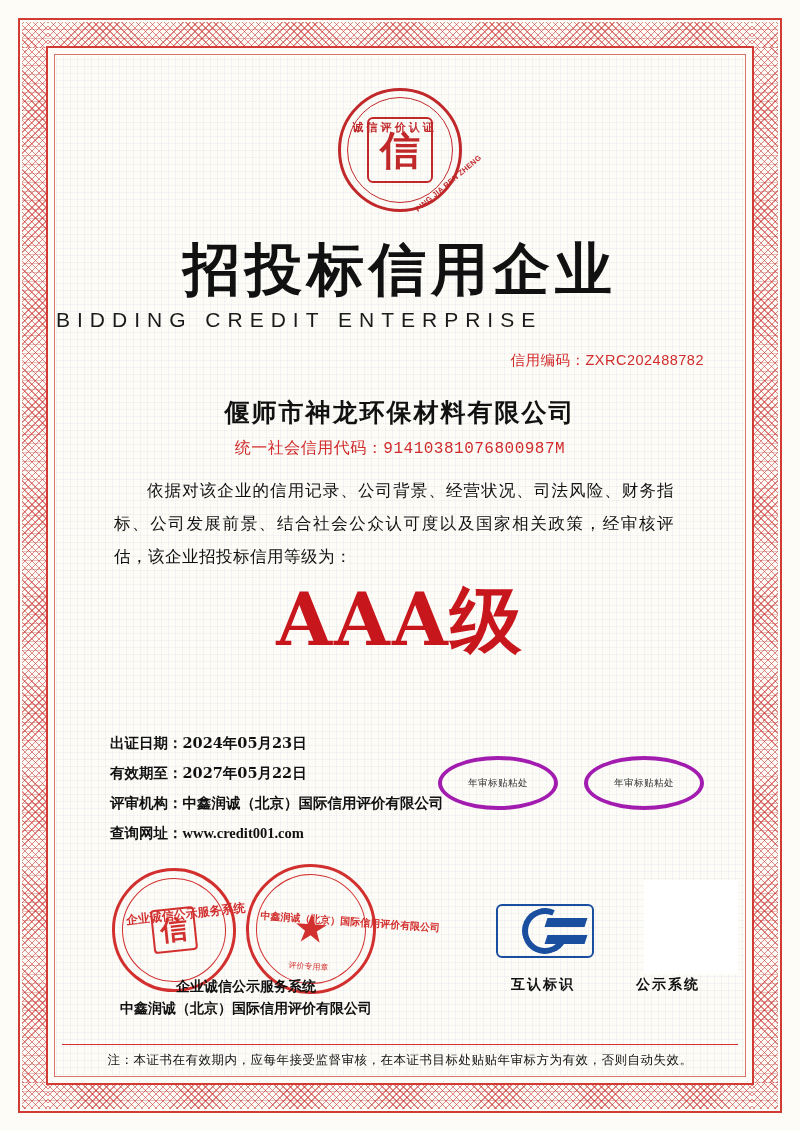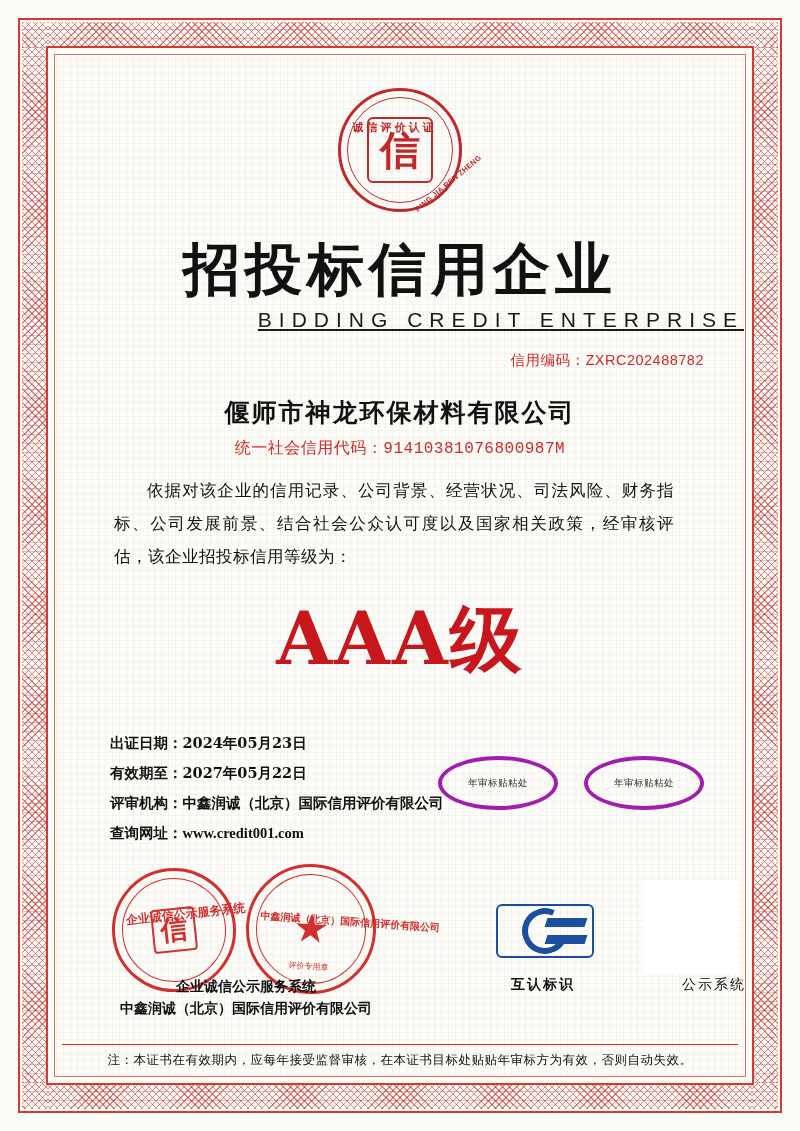--- a/index.html
+++ b/index.html
@@ -171,26 +171,25 @@
     font-weight: bold;
     font-size: 57px;
     letter-spacing: 5px;
     color: #111111;
     line-height: 1;
   }
   .title-en {
     position: absolute;
     top: 252px;
     left: 0; right: 0;
-    text-align: right;
+    text-align: left;
     font-family: "Liberation Sans", sans-serif;
     font-size: 21px;
     letter-spacing: 7px;
     color: #1a1a1a;
-    text-decoration: underline;
   }
 
   .credit-no {
     position: absolute;
     top: 295px;
     right: 40px;
     font-family: "Liberation Sans", sans-serif;
     font-size: 14.5px;
     color: #d12b2b;
     letter-spacing: .5px;
@@ -236,21 +235,20 @@
     position: absolute;
     top: 528px;
     left: 0; right: 0;
     text-align: center;
     font-family: "DejaVu Serif", serif;
     font-weight: bold;
     font-size: 72px;
     color: #c8161d;
     letter-spacing: 2px;
     line-height: 1;
-    margin-top: 19px;
   }
 
   
   .info-block {
     position: absolute;
     top: 672px;
     left: 54px;
     font-family: "DejaVu Serif", serif;
     font-size: 14.5px;
     color: #111111;
@@ -462,24 +460,24 @@
       repeating-linear-gradient(90deg, #111 0 4px, #fff 4px 8px),
       repeating-linear-gradient(0deg, #111 0 4px, transparent 4px 8px);
     background-blend-mode: screen;
     border: 1px solid #ffffff;
   }
   .qr-caption {
     position: absolute;
     left: 540px;
     top: 108px;
     width: 110px;
-    text-align: right;
+    text-align: left;
     font-family: "DejaVu Sans", sans-serif;
     font-size: 14px;
-    font-weight: normal;
+    font-weight: bold;
     color: #111111;
     letter-spacing: 2px;
   }
 
   .footnote {
     position: absolute;
     left: 14px;
     right: 14px;
     bottom: 6px;
     text-align: center;

